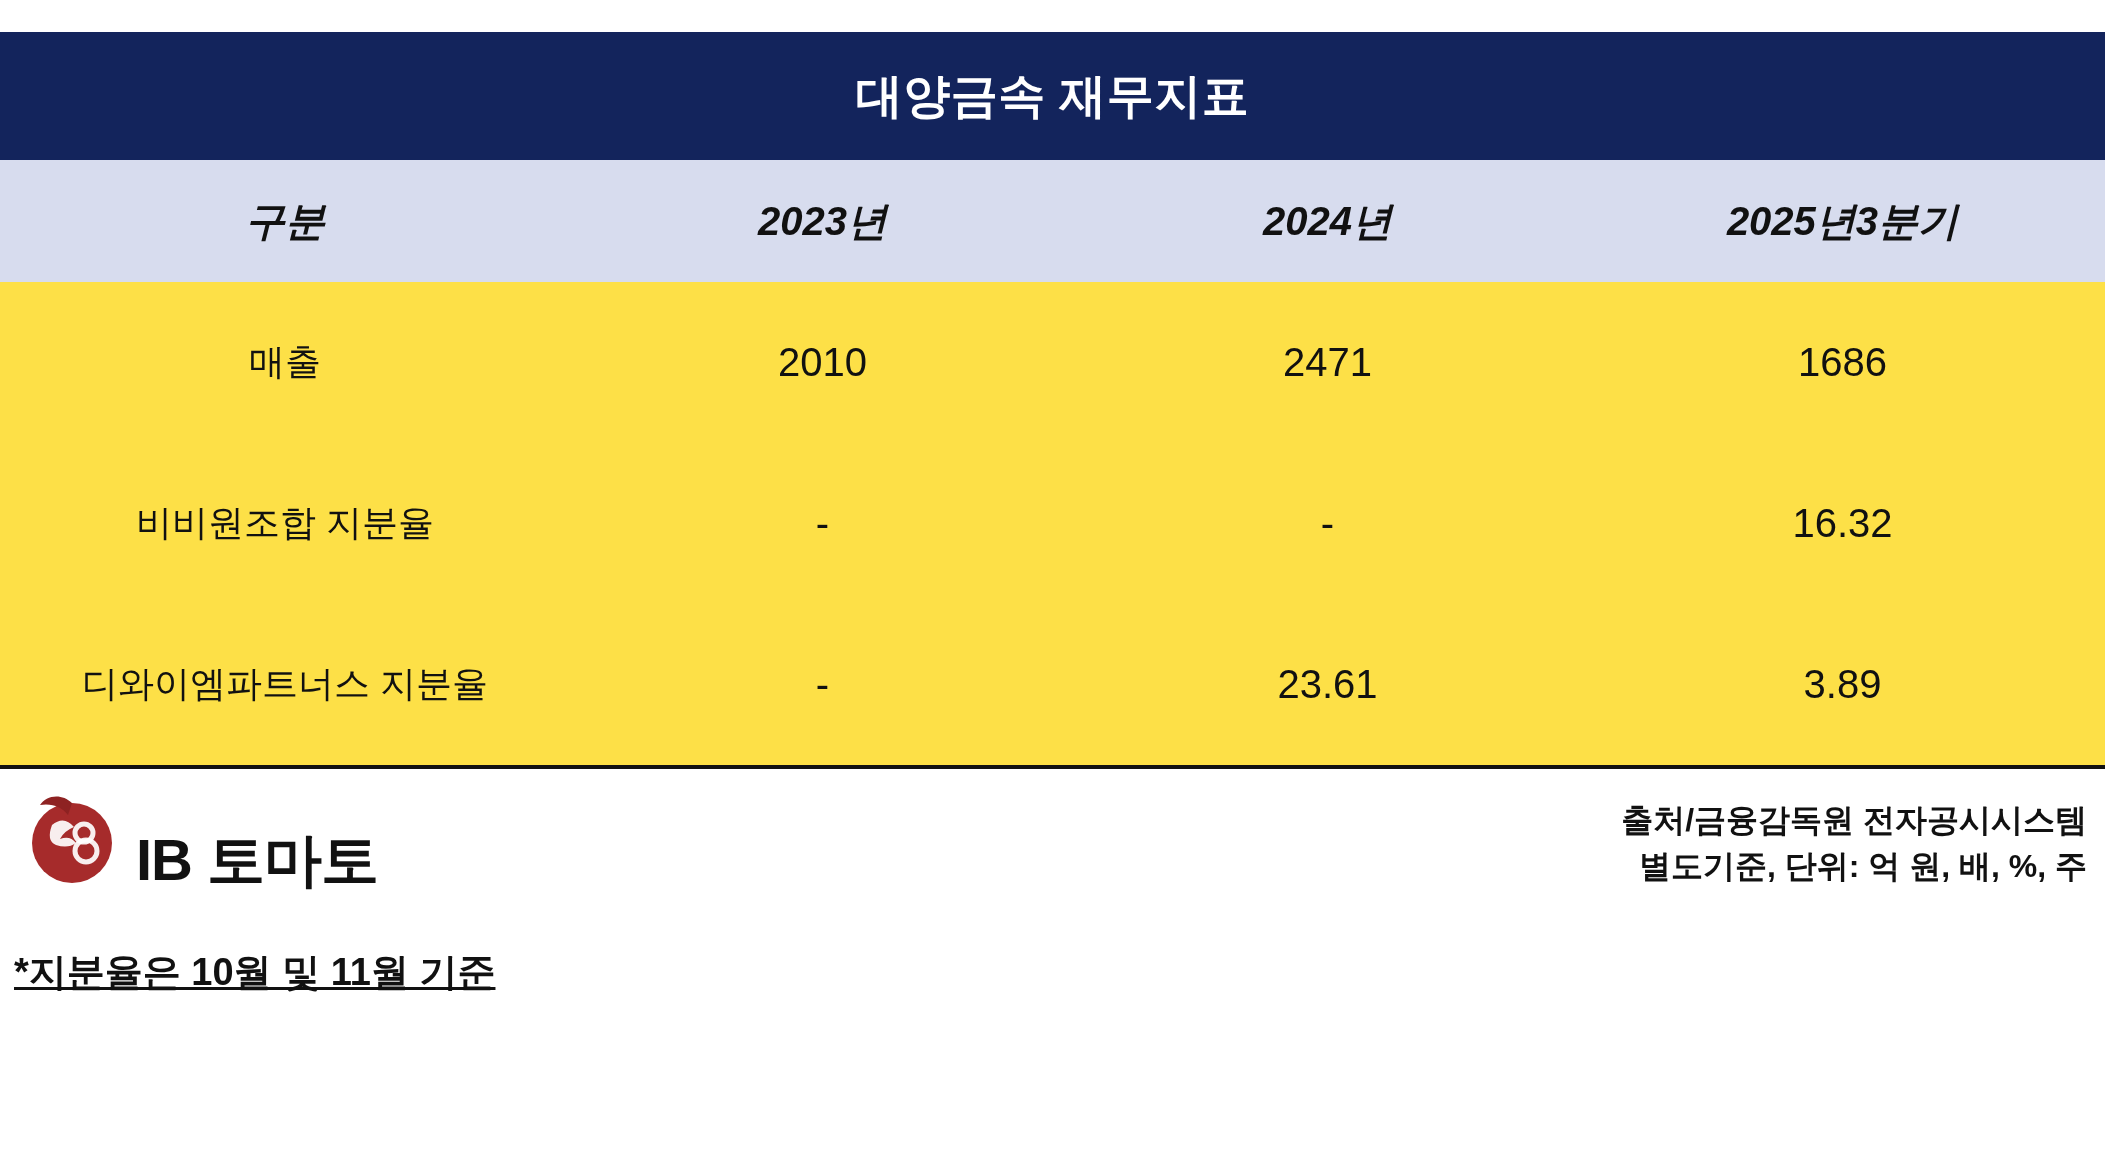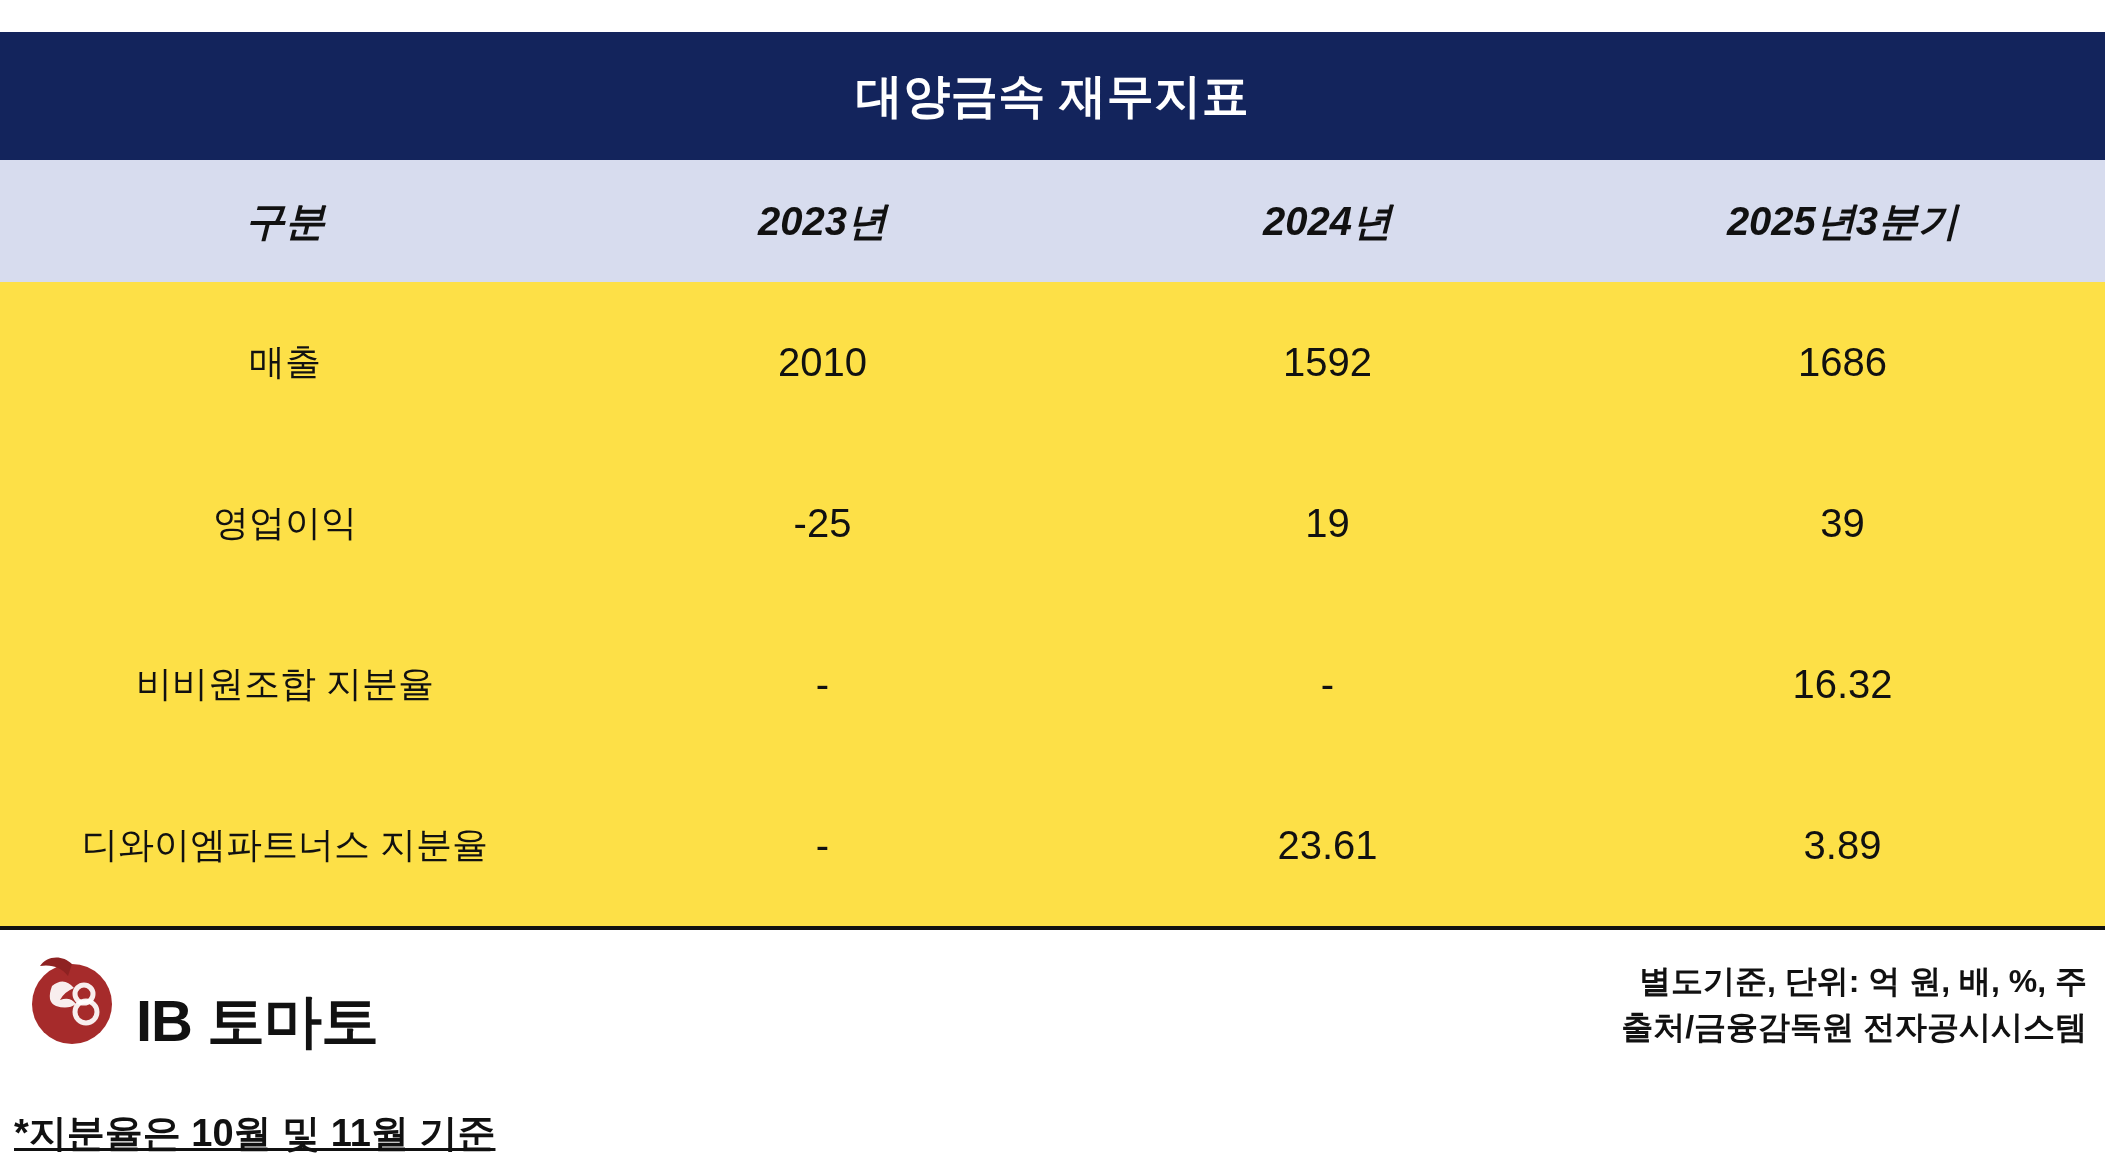--- a/index.html
+++ b/index.html
@@ -137,28 +137,22 @@
         <th>구분</th>
         <th>2023년</th>
         <th>2024년</th>
         <th>2025년3분기</th>
       </tr>
     </thead>
     <tbody>
       <tr>
         <td class="label">매출</td>
         <td>2010</td>
-        <td>1592</td>
+        <td>2471</td>
         <td>1686</td>
-      </tr>
-      <tr>
-        <td class="label">영업이익</td>
-        <td>-25</td>
-        <td>19</td>
-        <td>39</td>
       </tr>
       <tr>
         <td class="label">비비원조합 지분율</td>
         <td>-</td>
         <td>-</td>
         <td>16.32</td>
       </tr>
       <tr>
         <td class="label">디와이엠파트너스 지분율</td>
         <td>-</td>
@@ -177,20 +171,20 @@
           <path d="M50 14 C40 4, 24 6, 18 16 C30 14, 40 18, 46 26 Z" fill="#8e2222"></path>
           <path d="M30 36 q12 -10 22 2 q-10 4 -14 12 q10 -4 16 4 q-8 6 -20 2 q-10 -4 -4 -20 Z" fill="#ffffff" opacity="0.92"></path>
           <circle cx="62" cy="44" r="9" fill="none" stroke="#ffffff" stroke-width="5" opacity="0.92"></circle>
           <circle cx="64" cy="62" r="11" fill="none" stroke="#ffffff" stroke-width="5" opacity="0.92"></circle>
         </svg>
       </span>
       <span class="brand-text">IB 토마토</span>
     </div>
 
     <div class="source">
+      <div>출처/금융감독원 전자공시시스템</div>
       <div>별도기준, 단위: 억 원, 배, %, 주</div>
-      <div>출처/금융감독원 전자공시시스템</div>
     </div>
 
     <div class="note">*지분율은 10월 및 11월 기준</div>
   </div>
 
 </div>
 
 </body></html>

